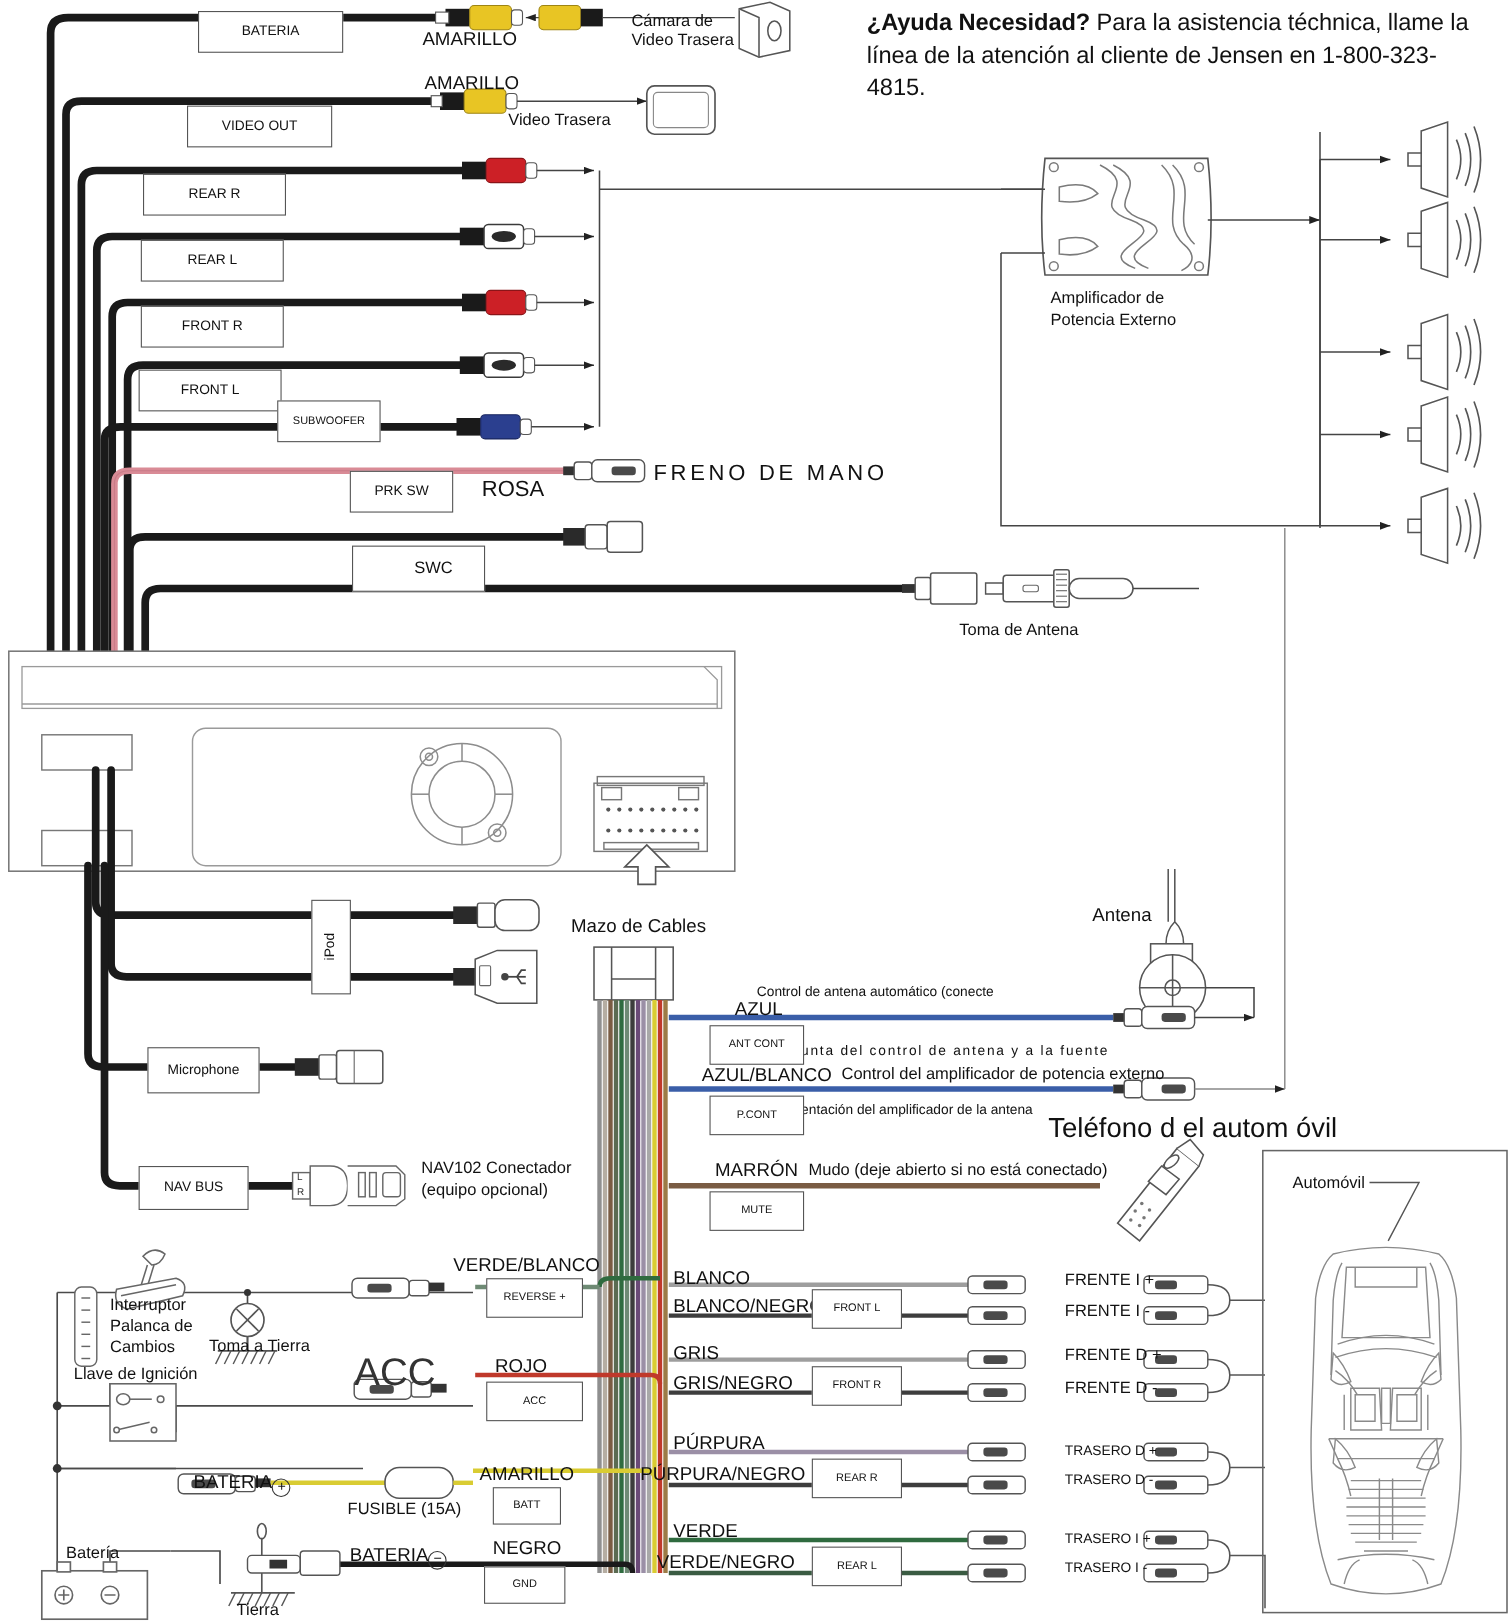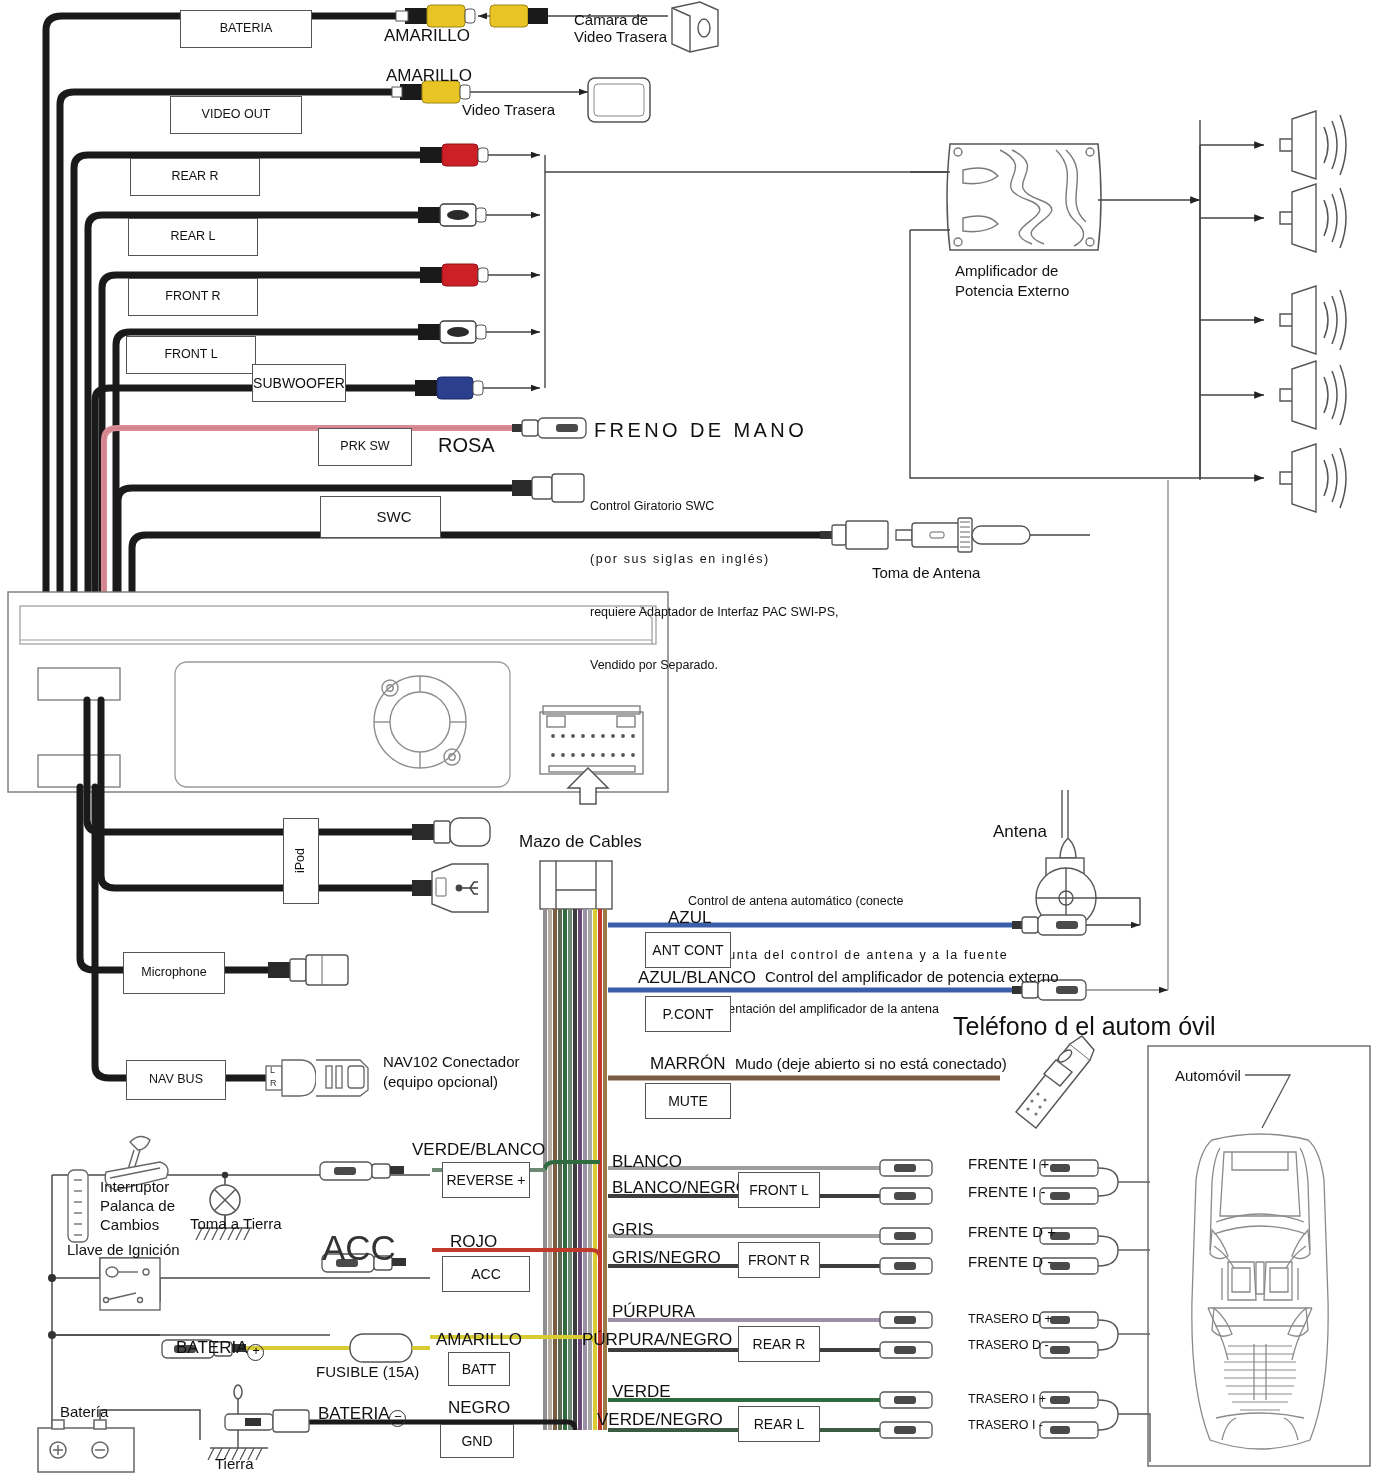--- a/index.html
+++ b/index.html
@@ -4,21 +4,21 @@
 <title>Jensen Wiring Diagram</title>
 <style>
   html,body{margin:0;padding:0;background:#fff;}
   body{font-family:"Liberation Sans",sans-serif;color:#111;}
   #root{position:relative;width:1374px;height:1476px;overflow:hidden;background:#fff;}
   #svgmain{position:absolute;left:0;top:0;width:1374px;height:1476px;}
   .lbl{position:absolute;white-space:pre;line-height:1.12;}
   .box{position:absolute;border:1px solid #555;background:#fff;display:flex;align-items:center;justify-content:center;text-align:center;line-height:1.05;}
   .helpblk{position:absolute;left:788px;top:6px;width:570px;font-size:21.5px;line-height:1.38;letter-spacing:-0.1px;}
   .helpblk b{font-weight:bold;}
-  .tiny{font-size:14px;}
+  .tiny{font-size:10px;}
   .sm{font-size:12.5px;}
   .md{font-size:15px;}
   .lg{font-size:17px;}
   .xl{font-size:20px;}
   .spaced{letter-spacing:3.4px;}
   .spaced2{letter-spacing:1.6px;}
   .rot{transform:rotate(-90deg);transform-origin:center center;}
 </style>
 </head>
 <body>
@@ -661,20 +661,23 @@
       <path d="M1266,1344 L1266,1400"></path>
       <path d="M1216,1418 Q1260,1408 1304,1418"></path>
       <path d="M1222,1440 Q1226,1422 1236,1418"></path>
       <path d="M1298,1440 Q1294,1422 1284,1418"></path>
     </g>
 
     <path d="M1245,1075 L1290,1075 L1262,1128" fill="none" stroke="#555" stroke-width="1.3"></path>
 
   </svg>
 
+  <div class="helpblk">
+    <b>¿Ayuda Necesidad?</b><span> Para la asistencia téchnica, llame la línea de la atención al cliente de Jensen en 1-800-323-4815.</span>
+  </div>
 
   <div class="box sm" style="left:180px;top:10px;width:130px;height:36px;">
       <span>BATERIA</span>
     </div>
   <div class="box sm" style="left:170px;top:96px;width:130px;height:36px;">
       <span>VIDEO OUT</span>
     </div>
   <div class="box sm" style="left:130px;top:158px;width:128px;height:36px;">
       <span>REAR R</span>
     </div>
@@ -699,36 +702,30 @@
 
   <div class="lbl lg" style="left:384px;top:26px;">AMARILLO</div>
   <div class="lbl lg" style="left:386px;top:66px;">AMARILLO</div>
   <div class="lbl md" style="left:574px;top:12px;text-align:left;"><span style="white-space:pre-line;">Cámara de
 Video Trasera</span></div>
   <div class="lbl md" style="left:462px;top:102px;">Video Trasera</div>
 
   <div class="lbl xl" style="left:438px;top:434px;">ROSA</div>
   <div class="lbl xl spaced" style="left:594px;top:419px;">FRENO DE MANO</div>
 
-  <div class="lbl sm" style="left:590px;top:462px;line-height:1.42;">
-    <div>Control Giratorio SWC</div>
-    <div class="spaced2">(por sus siglas en inglés)</div>
-    <div>requiere Adaptador de Interfaz PAC SWI-PS,</div>
-    <div>Vendido por Separado.</div>
-  </div>
 
   <div class="lbl md" style="left:840px;top:565px;margin-left:32px;">Toma de Antena</div>
 
   <div class="lbl md" style="left:955px;top:261px;white-space:pre-line;line-height:1.3;">Amplificador de
 Potencia Externo</div>
 
   <div class="box sm" style="left:283px;top:818px;width:34px;height:84px;">
       <span class="rot">iPod</span>
     </div>
-  <div class="box md" style="left:123px;top:952px;width:100px;height:40px;">
+  <div class="box md" style="left:134px;top:952px;width:100px;height:40px;">
       <span class="sm">Microphone</span>
     </div>
   <div class="box md" style="left:126px;top:1060px;width:98px;height:38px;">
       <span class="sm">NAV BUS</span>
     </div>
   <div class="lbl md" style="left:383px;top:1052px;white-space:pre-line;line-height:1.32;">NAV102 Conectador
 (equipo opcional)</div>
 
   <div class="lbl lg" style="left:519px;top:832px;">Mazo de Cables</div>
 

